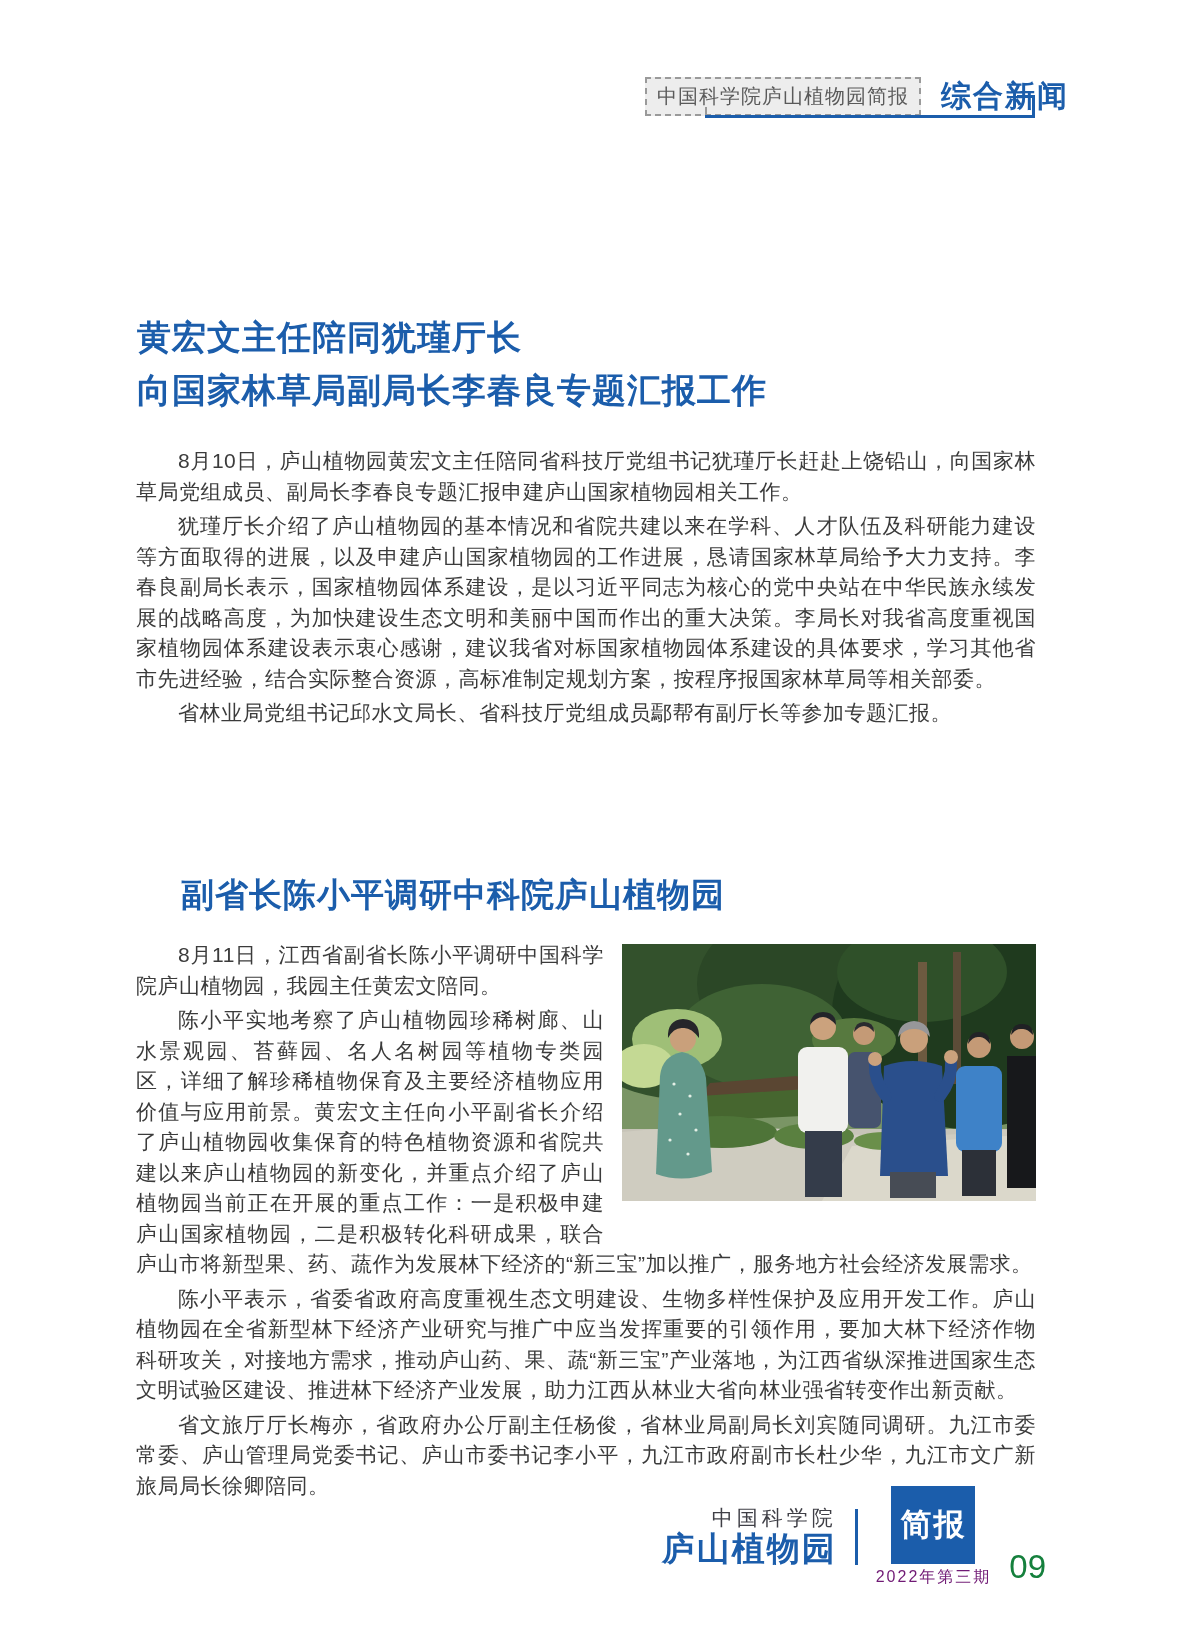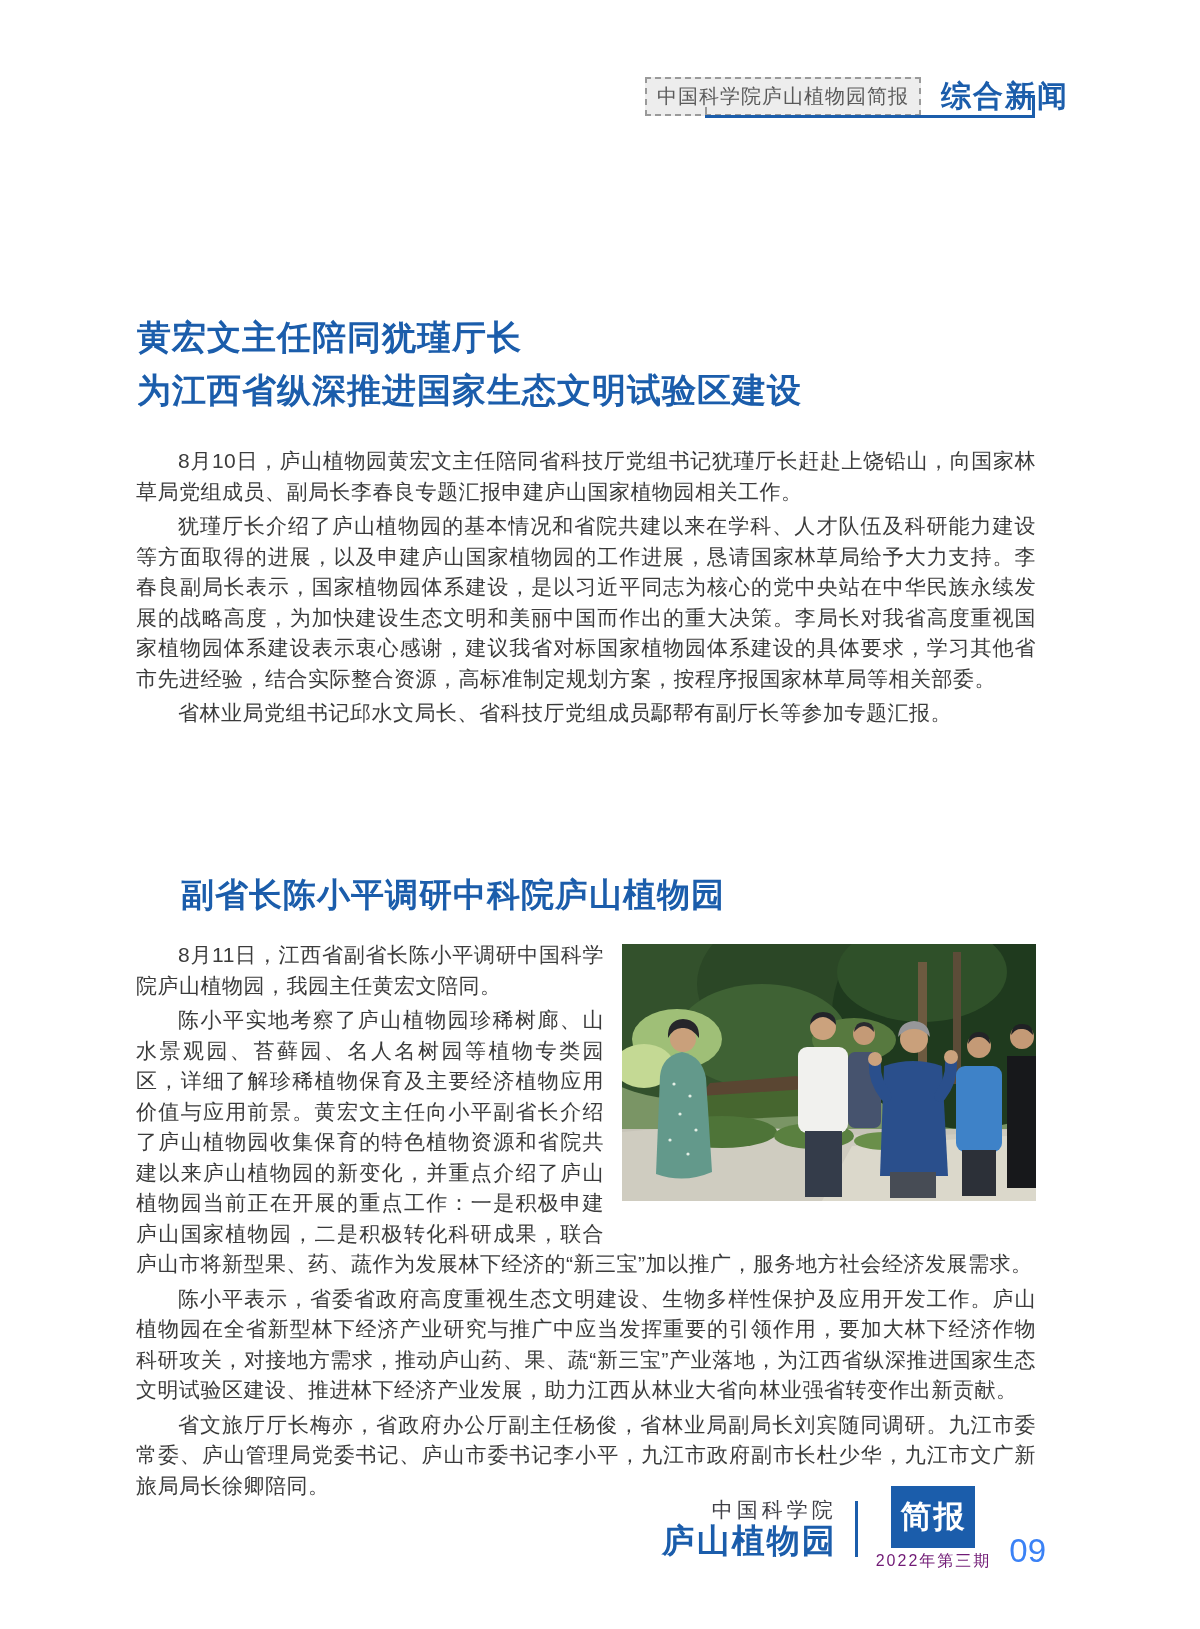--- a/index.html
+++ b/index.html
@@ -54,44 +54,44 @@
     position:absolute;top:1486px;left:0;width:1046px;
     display:flex;justify-content:flex-end;align-items:center;gap:18px;
   }
   .footer-org{text-align:right;line-height:1.15;}
   .footer-org-top{font-size:21px;color:#3f3f46;letter-spacing:4px;}
   .footer-org-bottom{font-size:33px;color:#1b5dab;font-weight:bold;letter-spacing:2px;}
   .footer-sep{width:3px;height:56px;background:#1b5dab;}
   .footer-bulletin{text-align:center;}
   .bulletin-box{
     background:#1b5dab;color:#fff;font-size:31px;font-weight:bold;
-    padding:10px 9px;letter-spacing:2px;display:inline-block;
+    padding:18px 9px;letter-spacing:2px;display:inline-block;
   }
   .issue-label{font-size:16px;color:#701a75;letter-spacing:2px;margin-top:3px;}
-  .page-number{font-size:33px;color:#3b82f6;align-self:flex-end;margin-bottom:2px;}
+  .page-number{font-size:33px;color:#15803d;align-self:flex-end;margin-bottom:2px;}
 </style>
 </head>
 <body>
 
 <div class="page">
 
   <div class="header">
     <div class="header-inner">
       <span class="bulletin-tag">中国科学院庐山植物园简报</span>
       <span class="section-label">综合新闻</span>
     </div>
     <div class="hook-dash"></div>
     <div class="hook-vert"></div>
     <div class="hook-bottom"></div>
     <div class="hook-tick"></div>
   </div>
 
   <h1 class="article-title" id="title-1">
     <span>黄宏文主任陪同犹瑾厅长</span><br>
-    <span>为江西省纵深推进国家生态文明试验区建设</span>
+    <span>向国家林草局副局长李春良专题汇报工作</span>
   </h1>
 
   <div class="article-body" id="body-1">
     <p>8月10日，庐山植物园黄宏文主任陪同省科技厅党组书记犹瑾厅长赶赴上饶铅山，向国家林草局党组成员、副局长李春良专题汇报申建庐山国家植物园相关工作。</p>
     <p>犹瑾厅长介绍了庐山植物园的基本情况和省院共建以来在学科、人才队伍及科研能力建设等方面取得的进展，以及申建庐山国家植物园的工作进展，恳请国家林草局给予大力支持。李春良副局长表示，国家植物园体系建设，是以习近平同志为核心的党中央站在中华民族永续发展的战略高度，为加快建设生态文明和美丽中国而作出的重大决策。李局长对我省高度重视国家植物园体系建设表示衷心感谢，建议我省对标国家植物园体系建设的具体要求，学习其他省市先进经验，结合实际整合资源，高标准制定规划方案，按程序报国家林草局等相关部委。</p>
     <p>省林业局党组书记邱水文局长、省科技厅党组成员鄢帮有副厅长等参加专题汇报。</p>
   </div>
 
   <h1 class="article-title" id="title-2">副省长陈小平调研中科院庐山植物园</h1>
 

